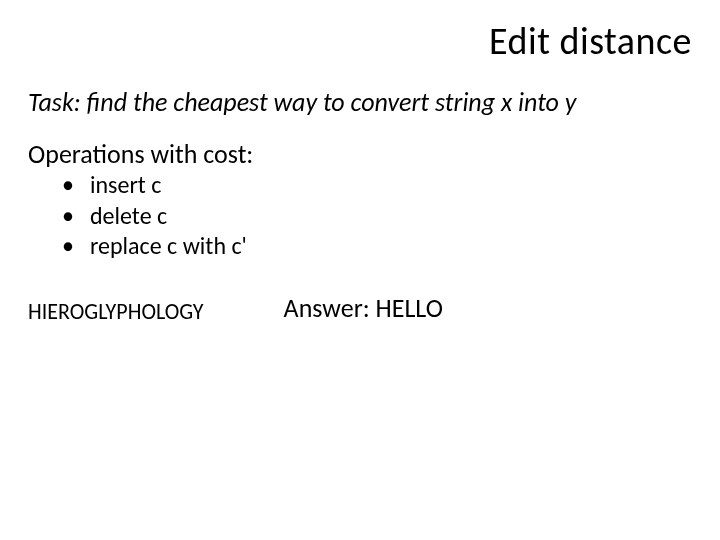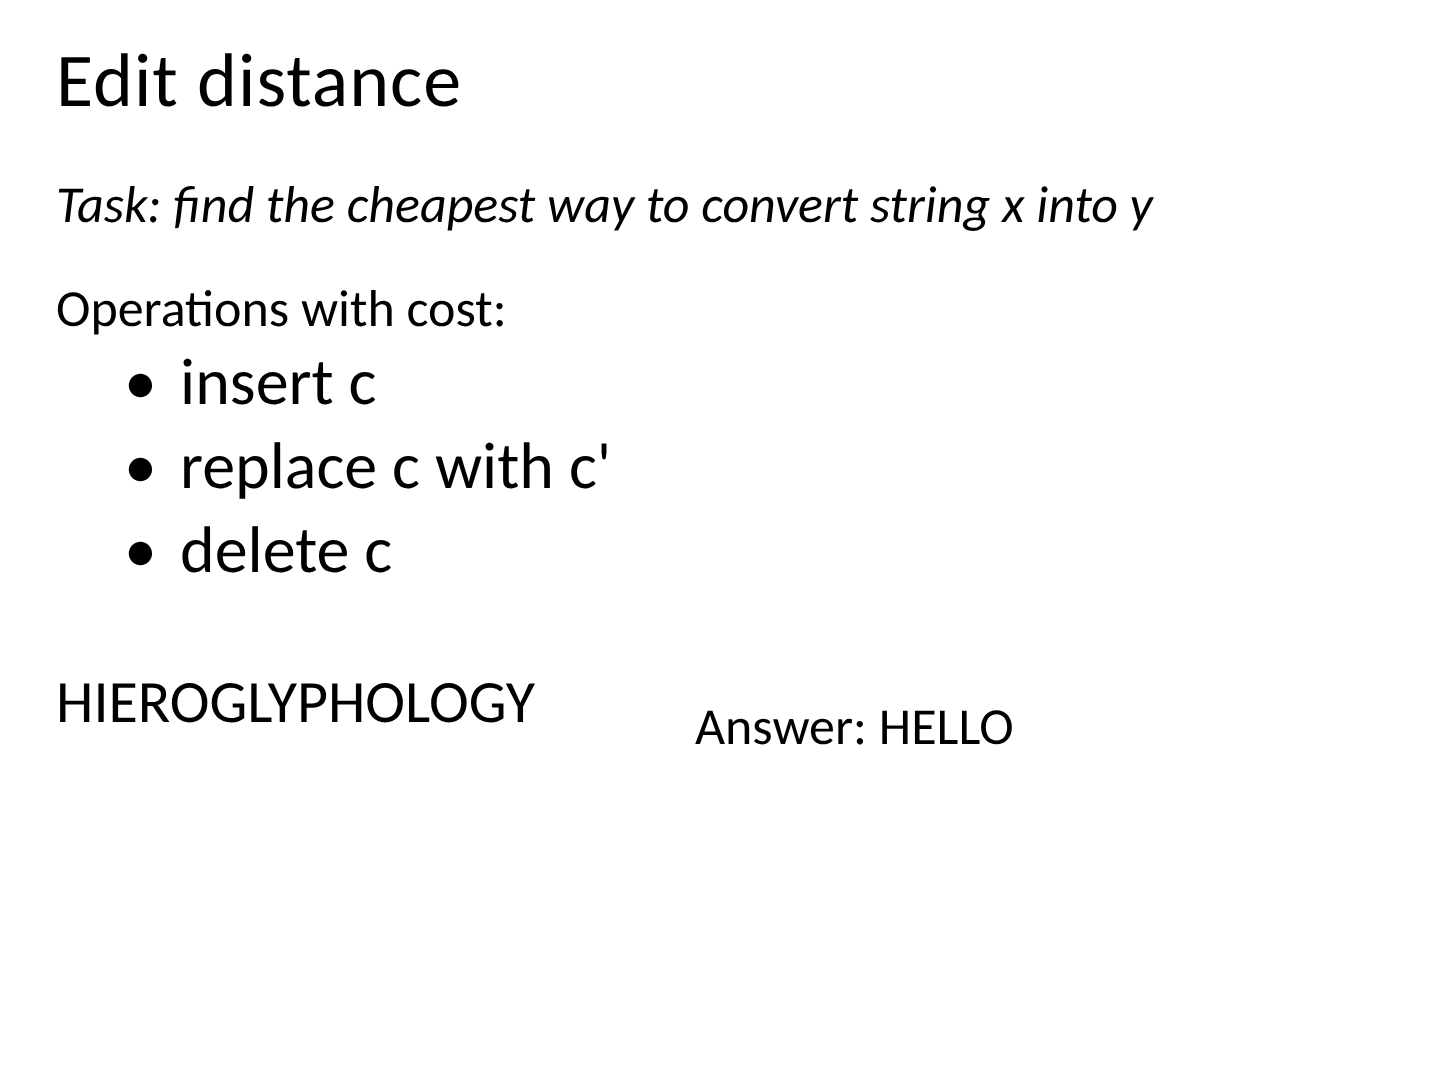--- a/index.html
+++ b/index.html
@@ -13,82 +13,83 @@
       position: relative;
     }
     .slide {
       width: 100%;
       height: 100%;
       padding: 18px 28px 20px 28px;
     }
     .title {
       font-size: 38px;
       font-weight: 400;
-      text-align: left;
+      text-align: right;
       margin-bottom: 22px;
       letter-spacing: 0.5px;
     }
     .task {
       font-size: 26px;
       margin-bottom: 20px;
       font-style: italic;
     }
     .ops-block {
       font-size: 26px;
-      margin-bottom: 36px;
+      margin-bottom: 16px;
     }
     .ops-heading {
       font-size: 26px;
     }
     .bullets {
       list-style: none;
       padding-left: 34px;
     }
     .bullets li {
-      font-size: 33px;
+      font-size: 24px;
       line-height: 1.28;
     }
     .bullets li::before {
       content: "•";
       display: inline-block;
       width: 24px;
       margin-right: 4px;
     }
     .equiv {
       font-size: 26px;
       line-height: 1.28;
       margin-bottom: 20px;
     }
     .bottom-row {
       display: flex;
       align-items: flex-start;
       gap: 80px;
     }
     .words {
-      font-size: 30px;
+      font-size: 22px;
       line-height: 1.28;
+      margin-top: 20px;
     }
     .answer {
       font-size: 26px;
       padding-top: 14px;
     }
   </style>
 </head>
 <body>
 
 <div class="slide">
   <h1 class="title">Edit distance</h1>
   <p class="task">Task: find the cheapest way to convert string x into y</p>
 
   <div class="ops-block">
     <div class="ops-heading">Operations with cost:</div>
     <ul class="bullets">
       <li>insert  c</li>
+      <li>delete  c</li>
       <li>replace  c  with  c'</li>
-      <li>delete  c</li>
     </ul>
   </div>
 
 
   <div class="bottom-row">
     <div class="words">
       <div>HIEROGLYPHOLOGY</div>
     </div>
     <div class="answer">Answer:   HELLO</div>
   </div>

